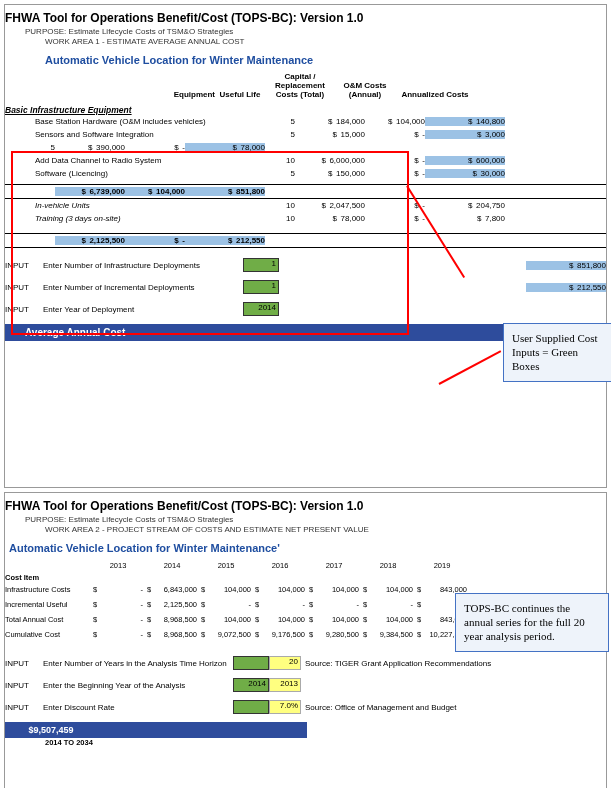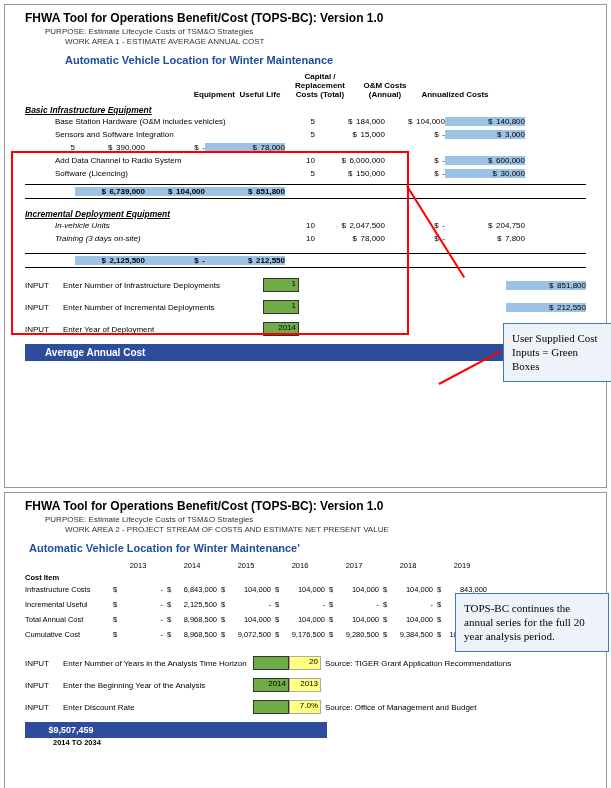--- a/index.html
+++ b/index.html
@@ -1,16 +1,16 @@
 <!DOCTYPE html>
 <html><head>
 <meta charset="utf-8">
 <style>
   body { margin:0; padding:0; font-family: Arial, sans-serif; background:#fff; width:611px; }
-  .panel { border:1px solid #999; margin:4px; padding:6px 20px; position:relative; }
+  .panel { border:1px solid #999; margin:4px; padding:6px 0; position:relative; }
   .title { font-size:12px; font-weight:bold; color:#000; }
   .purpose { font-size:8px; color:#333; margin-left:20px; margin-top:2px; }
   .workarea { font-size:8px; color:#333; margin-left:40px; margin-top:1px; }
   .subtitle { font-size:11px; font-weight:bold; color:#1f4ea0; margin:8px 0 4px 40px; }
   .headers, .row { display:flex; font-size:8px; }
   .headers { font-weight:bold; text-align:center; align-items:flex-end; margin-top:6px; }
   .col-label { text-align:right; }
   .section-head { font-size:8.5px; font-weight:bold; font-style:italic; text-decoration:underline; margin-top:6px; }
   .row { align-items:center; padding:2px 0; }
   .indent { padding-left:30px; }
@@ -85,21 +85,20 @@
   </div>
     </div>
 
   <div class="row totalrow">
     <div style="flex:0 0 50px"></div>
     <div style="flex:0 0 70px" class="num highlight-blue"><span class="dollar">$</span><span>6,739,000</span></div>
     <div style="flex:0 0 60px" class="num highlight-blue"><span class="dollar">$</span><span>104,000</span></div>
     <div style="flex:0 0 80px" class="num highlight-blue"><span class="dollar">$</span><span>851,800</span></div>
   </div>
 
-  <div class="section-head" style="margin-top:10px;">Incremental Deployment Equipment</div>
   <div id="incr-rows">
       <div class="row">
     <div style="flex:0 0 210px;font-style:italic" class="indent">In-vehicle Units</div>
     <div style="flex:0 0 50px" class="num">10</div>
     <div style="flex:0 0 70px" class="num"><span class="dollar">$</span>2,047,500</div>
     <div style="flex:0 0 60px" class="num"><span class="dollar">$</span>-</div>
     <div style="flex:0 0 80px" class="num"><span class="dollar">$</span>204,750</div>
   </div>
       <div class="row">
     <div style="flex:0 0 210px;font-style:italic" class="indent">Training (3 days on-site)</div>
@@ -236,16 +235,16 @@
     <div style="flex:0 0 190px" class="input-label">Enter Discount Rate</div>
     <div class="greenbox"></div>
     <div class="yellowbox">7.0%</div>
     <div style="flex:1;padding-left:4px" class="input-label">Source:  Office of Management and Budget</div>
   </div>
     </div>
 
   <div class="bar-dark" style="width:290px;font-size:9px;">
     <div style="width:80px;text-align:center;">$9,507,459</div>
   </div>
-  <div class="small" style="margin-left:28px;font-weight:bold;">2014    TO    2034</div>
+  <div class="small" style="margin-left:40px;font-weight:bold;">2014    TO    2034</div>
 
   <div class="callout" style="left:450px; top:100px; width:136px;">TOPS-BC continues the annual series for the full 20 year analysis period.</div>
 </div>
 
 </body></html>

